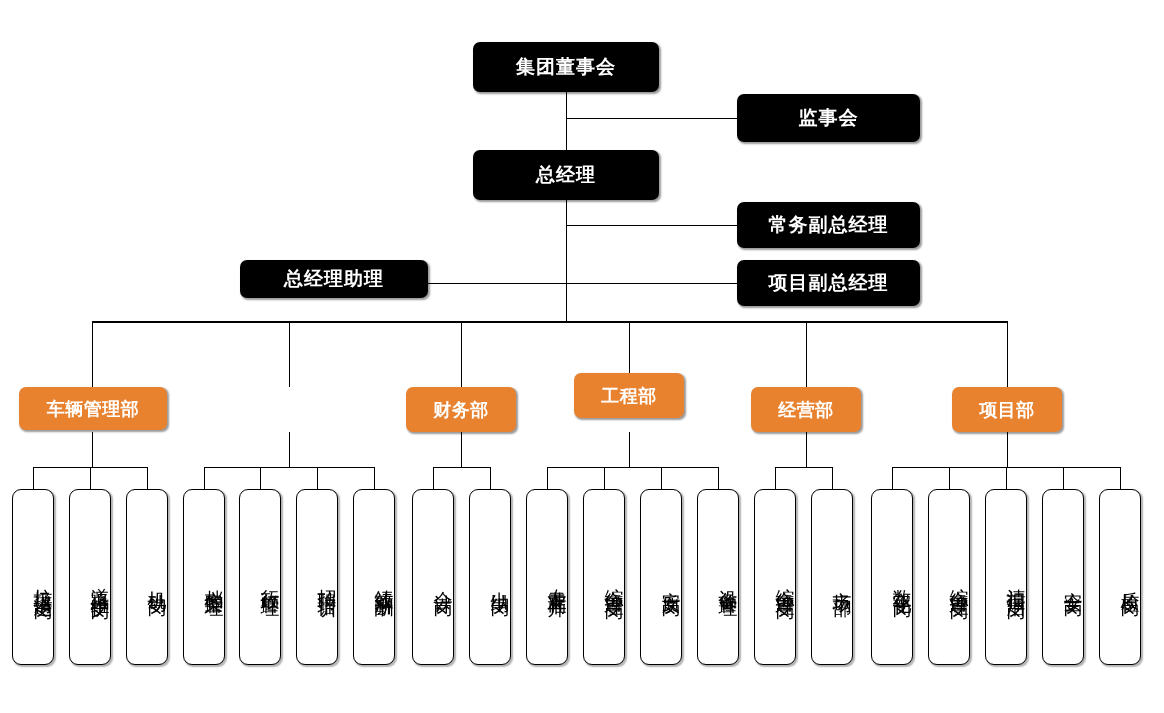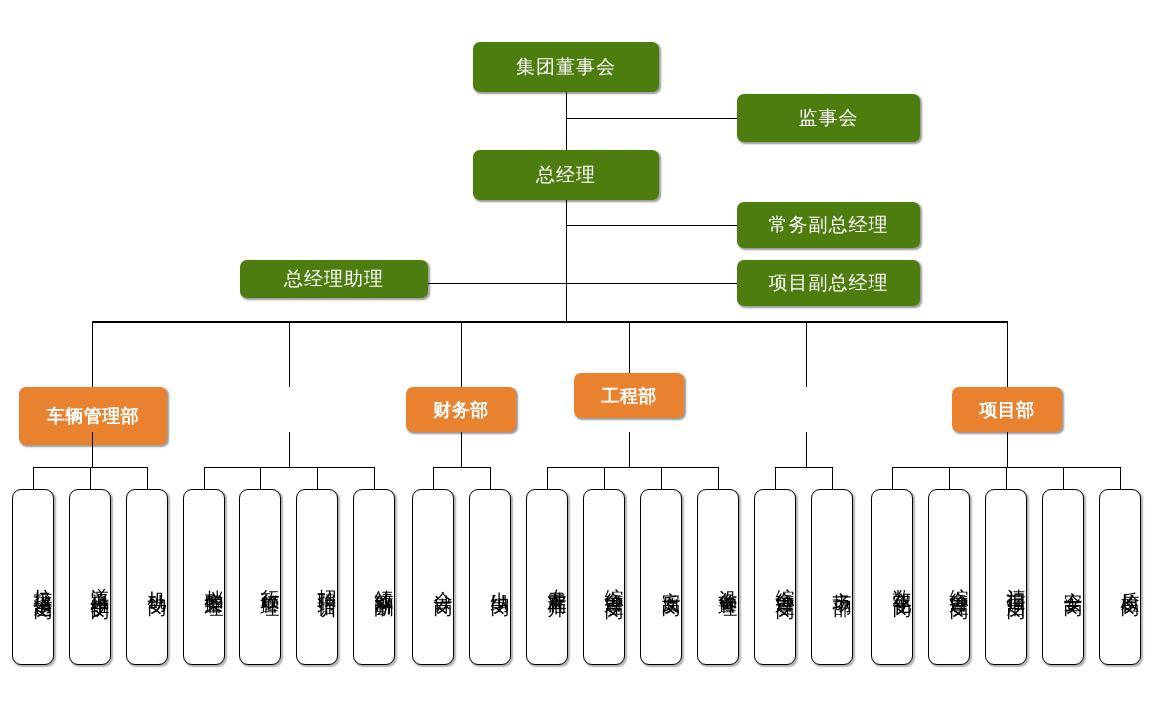--- a/index.html
+++ b/index.html
@@ -32,24 +32,24 @@
     position: absolute;
     box-sizing: border-box;
     display: flex;
     align-items: center;
     justify-content: center;
     text-align: center;
     border-radius: 7px;
   }
 
   .node.blue {
-    background: #4d7c0f;
+    background: #000000;
     color: #ffffff;
     font-size: 19px;
-    font-weight: 400;
+    font-weight: 700;
     letter-spacing: 1px;
     box-shadow: 1.5px 1.5px 2px rgba(0,0,0,0.40);
   }
 
   .node.orange {
     background: #E8822F;
     color: #ffffff;
     font-size: 18px;
     font-weight: 700;
     letter-spacing: 0.5px;
@@ -113,28 +113,31 @@
 
   <div class="ln ln-bus" style="left:92px; top:321px; width:916px;"></div>
 
   <div class="ln ln-v" style="left:92px; top:321px; height:66px;"></div>
   <div class="ln ln-v" style="left:289px; top:321px; height:66px;"></div>
   <div class="ln ln-v" style="left:461px; top:321px; height:66px;"></div>
   <div class="ln ln-v" style="left:629px; top:321px; height:66px;"></div>
   <div class="ln ln-v" style="left:806px; top:321px; height:66px;"></div>
   <div class="ln ln-v" style="left:1007px; top:321px; height:66px;"></div>
 
-  <div class="node orange" style="left:19px; top:387px; width:148px; height:58px;">
+  <div class="node orange" style="left:19px; top:387px; width:148px; height:43px;">
     <span>车辆管理部</span>
   </div>
   <div class="node orange" style="left:406px; top:387px; width:110px; height:45px;">
     <span>财务部</span>
   </div>
   <div class="node orange" style="left:574px; top:373px; width:110px; height:45px;">
     <span>工程部</span>
+  </div>
+  <div class="node orange" style="left:751px; top:387px; width:110px; height:45px;">
+    <span>经营部</span>
   </div>
   <div class="node orange" style="left:952px; top:387px; width:110px; height:45px;">
     <span>项目部</span>
   </div>
 
   <div class="ln ln-v" style="left:92px; top:432px; height:35px;"></div>
   <div class="ln ln-h" style="left:33px; top:467px; width:114px;"></div>
   <div class="ln ln-v" style="left:33px; top:467px; height:22px;"></div>
   <div class="ln ln-v" style="left:90px; top:467px; height:22px;"></div>
   <div class="ln ln-v" style="left:147px; top:467px; height:22px;"></div>

